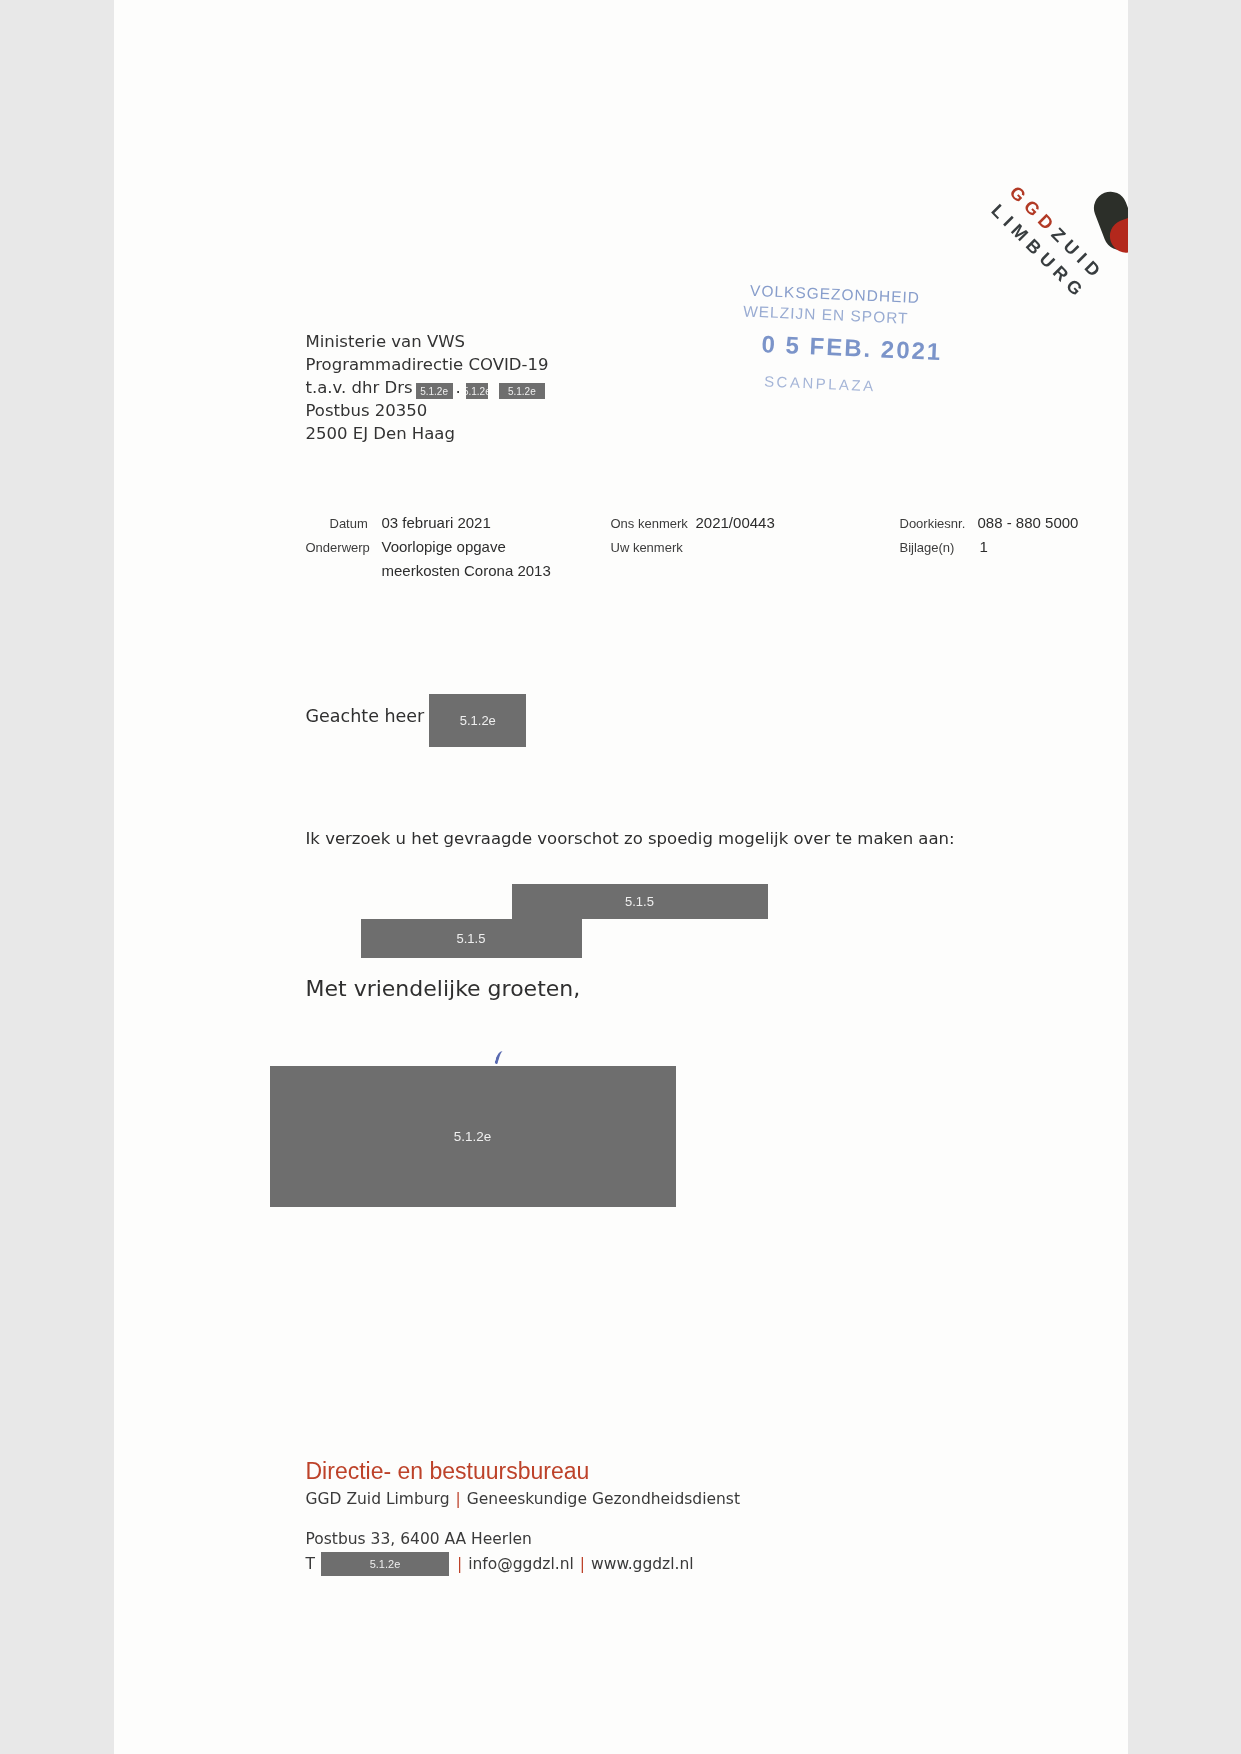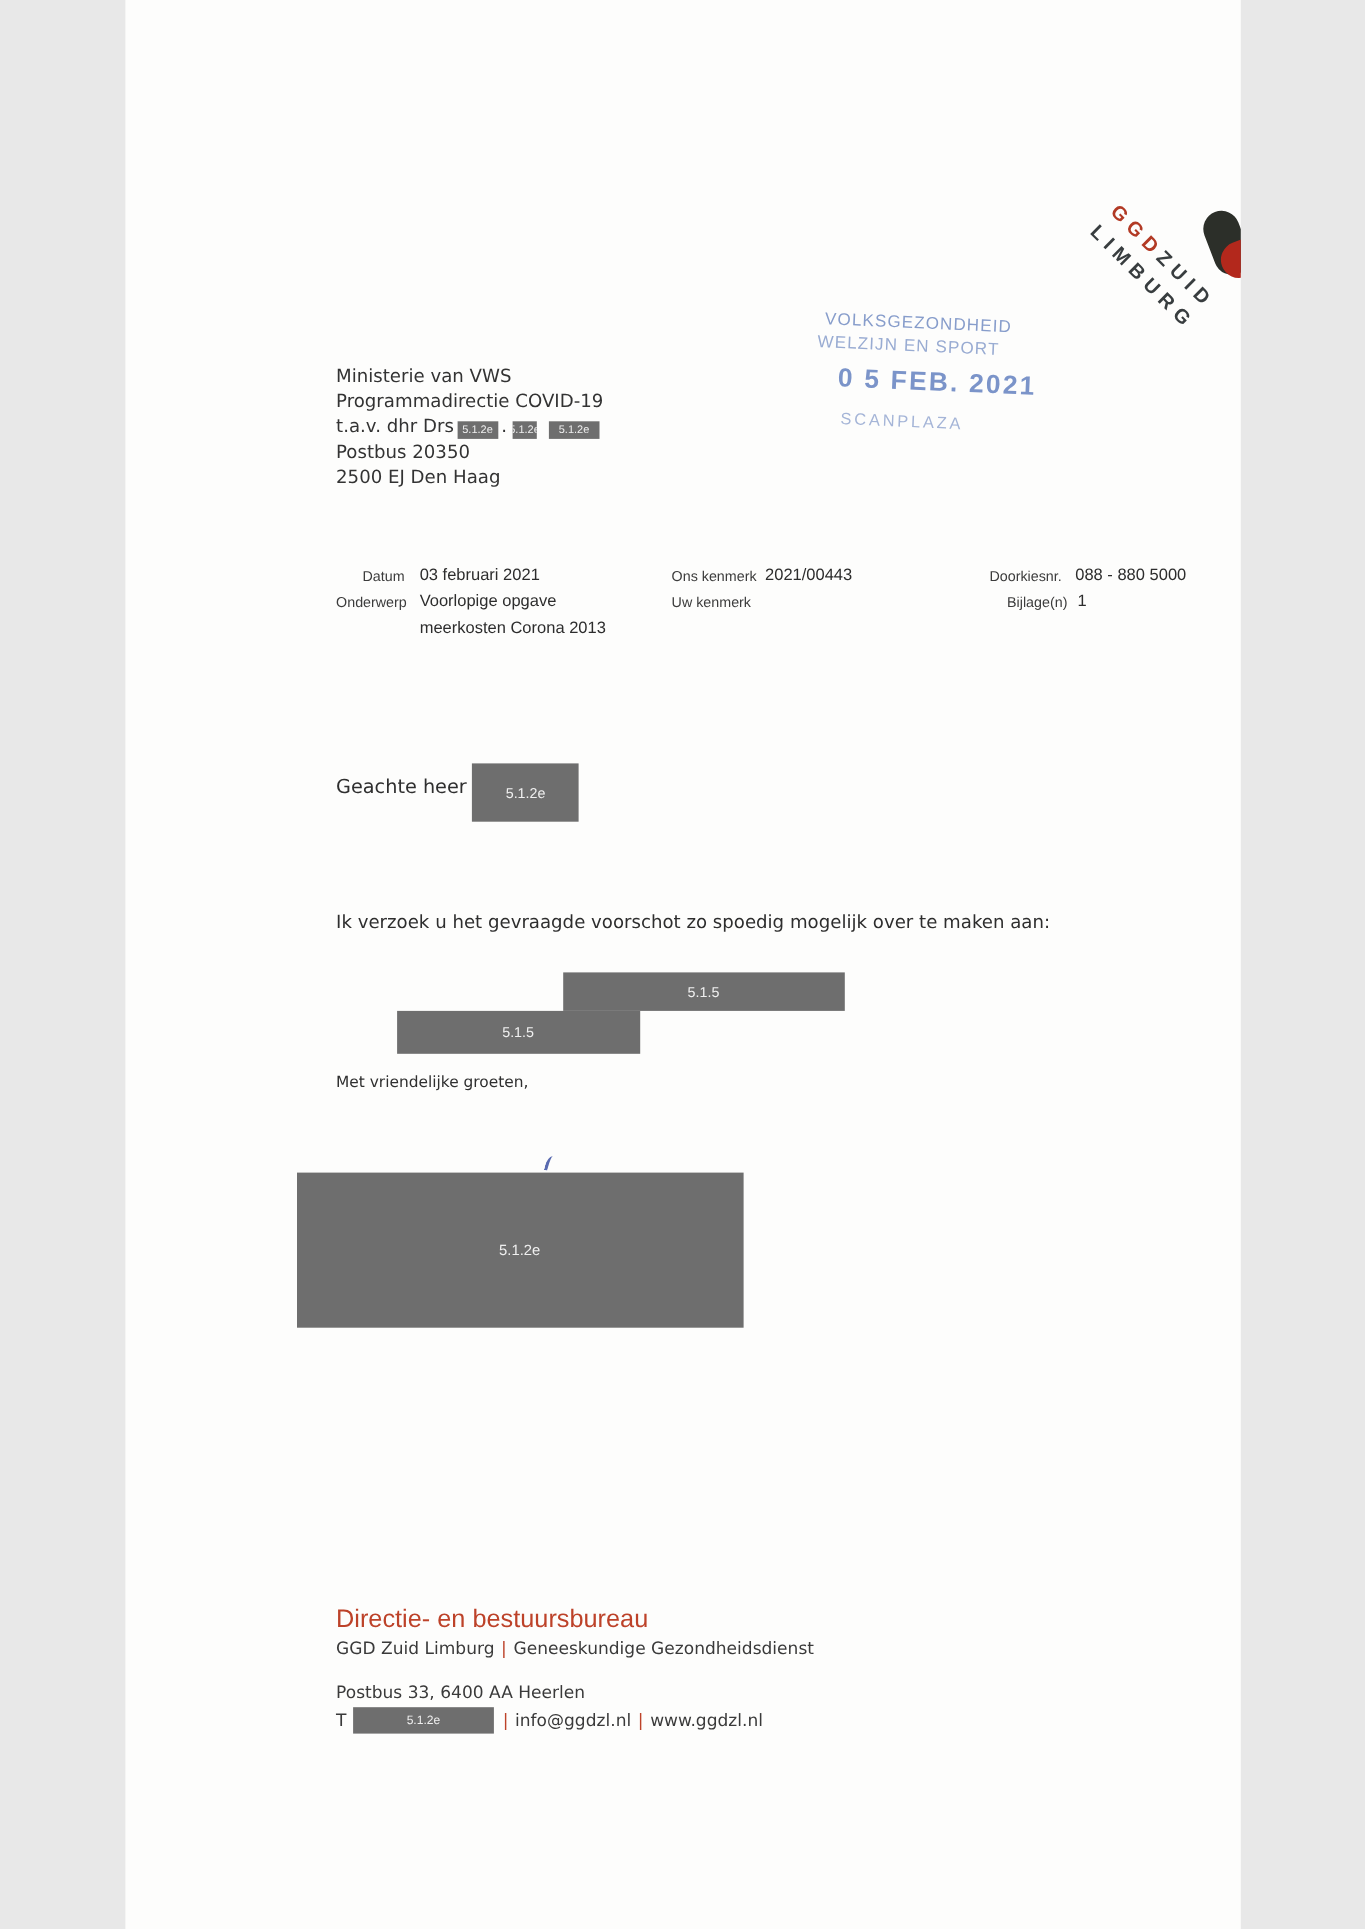--- a/index.html
+++ b/index.html
@@ -55,21 +55,21 @@
   
   .bodytext{position:absolute;left:192px;font-size:16.5px;color:#2e2e2e;line-height:26px;}
   .salutation-row{position:absolute;left:192px;top:694px;display:flex;align-items:flex-start;}
   .salutation{font-size:17.5px;padding-top:12px;}
   .redact-salutation{width:97px;height:53px;font-size:13px;margin-left:5px;}
 
   .bank-block{position:absolute;left:192px;top:874px;font-size:16.5px;line-height:24px;}
   .redact-bank{position:absolute;left:398px;top:884px;width:256px;height:35px;font-size:13px;}
   .redact-ovm{position:absolute;left:247px;top:919px;width:221px;height:39px;font-size:13px;}
 
-  .closing{position:absolute;left:192px;top:976px;font-size:14px;}
+  .closing{position:absolute;left:192px;top:976px;font-size:22px;}
   .pen-mark{position:absolute;left:382px;top:1051px;width:7px;height:14px;
     border-left:3px solid #3d51a3;border-radius:50% 50% 0 0/80% 80% 0 0;
     transform:rotate(14deg);opacity:.85;}
   .redact-signature{position:absolute;left:156px;top:1066px;width:406px;height:141px;font-size:13.5px;}
 
   
   .footer-title{position:absolute;left:192px;top:1458px;font-size:23px;color:#bd4229;
     font-family:Liberation Sans, sans-serif;}
   .footer-org{position:absolute;left:192px;top:1490px;font-size:15.5px;color:#3a3a3a;}
   .footer-addr{position:absolute;left:192px;top:1530px;font-size:15.5px;color:#3a3a3a;}
@@ -122,21 +122,21 @@
     <span class="value" style="left:268px;top:514px;">03 februari 2021</span>
     <span class="label" style="left:497px;top:516px;">Ons kenmerk</span>
     <span class="value" style="left:582px;top:514px;">2021/00443</span>
     <span class="label" style="left:786px;top:516px;">Doorkiesnr.</span>
     <span class="value" style="left:864px;top:514px;">088 - 880 5000</span>
 
     <span class="label" style="left:192px;top:540px;">Onderwerp</span>
     <span class="value" style="left:268px;top:538px;">Voorlopige opgave</span>
     <span class="label" style="left:497px;top:540px;">Uw kenmerk</span>
     <span class="value" style="left:582px;top:538px;"></span>
-    <span class="label" style="left:786px;top:540px;margin-left:16px;">Bijlage(n)</span>
+    <span class="label" style="left:786px;top:540px;">Bijlage(n)</span>
     <span class="value" style="left:866px;top:538px;">1</span>
 
     <span class="value" style="left:268px;top:562px;">meerkosten Corona 2013</span>
   </div>
 
   <div class="salutation-row">
     <span class="salutation">Geachte heer</span>
     <span class="redact redact-salutation">5.1.2e</span>
   </div>
 

